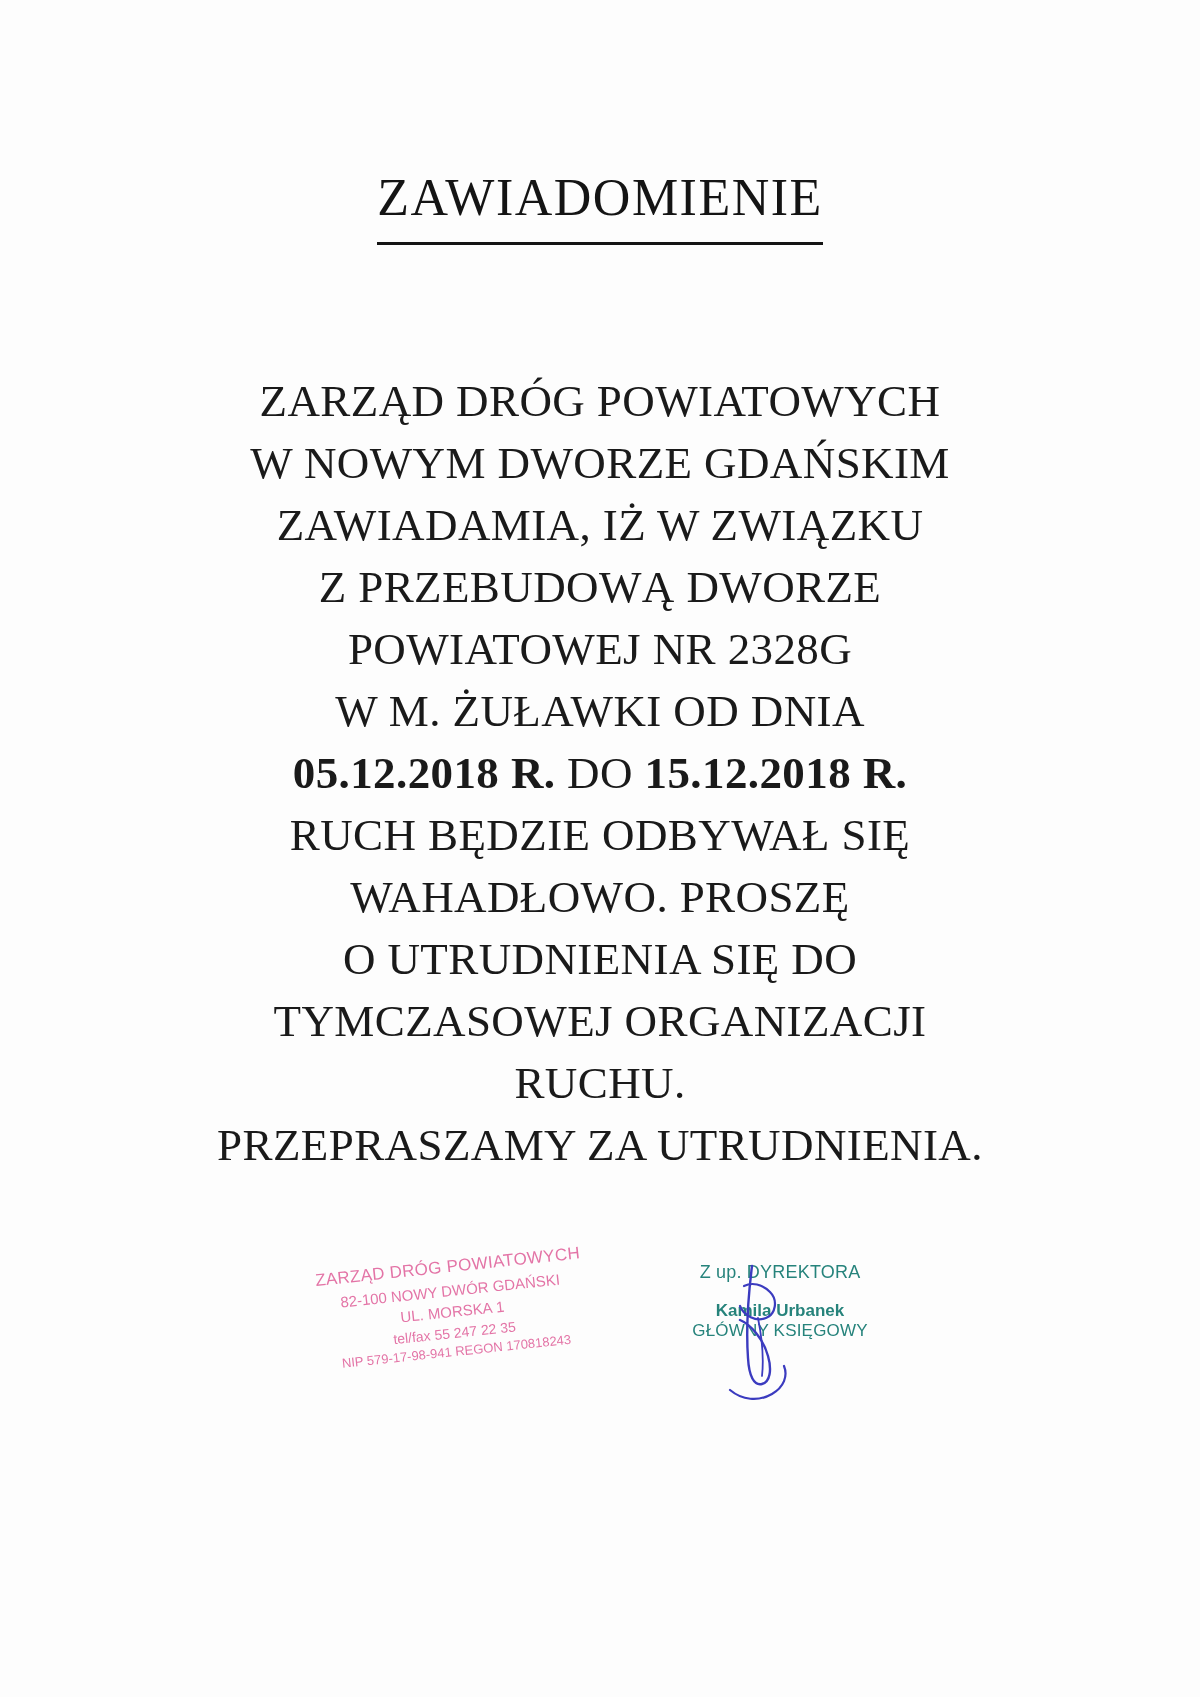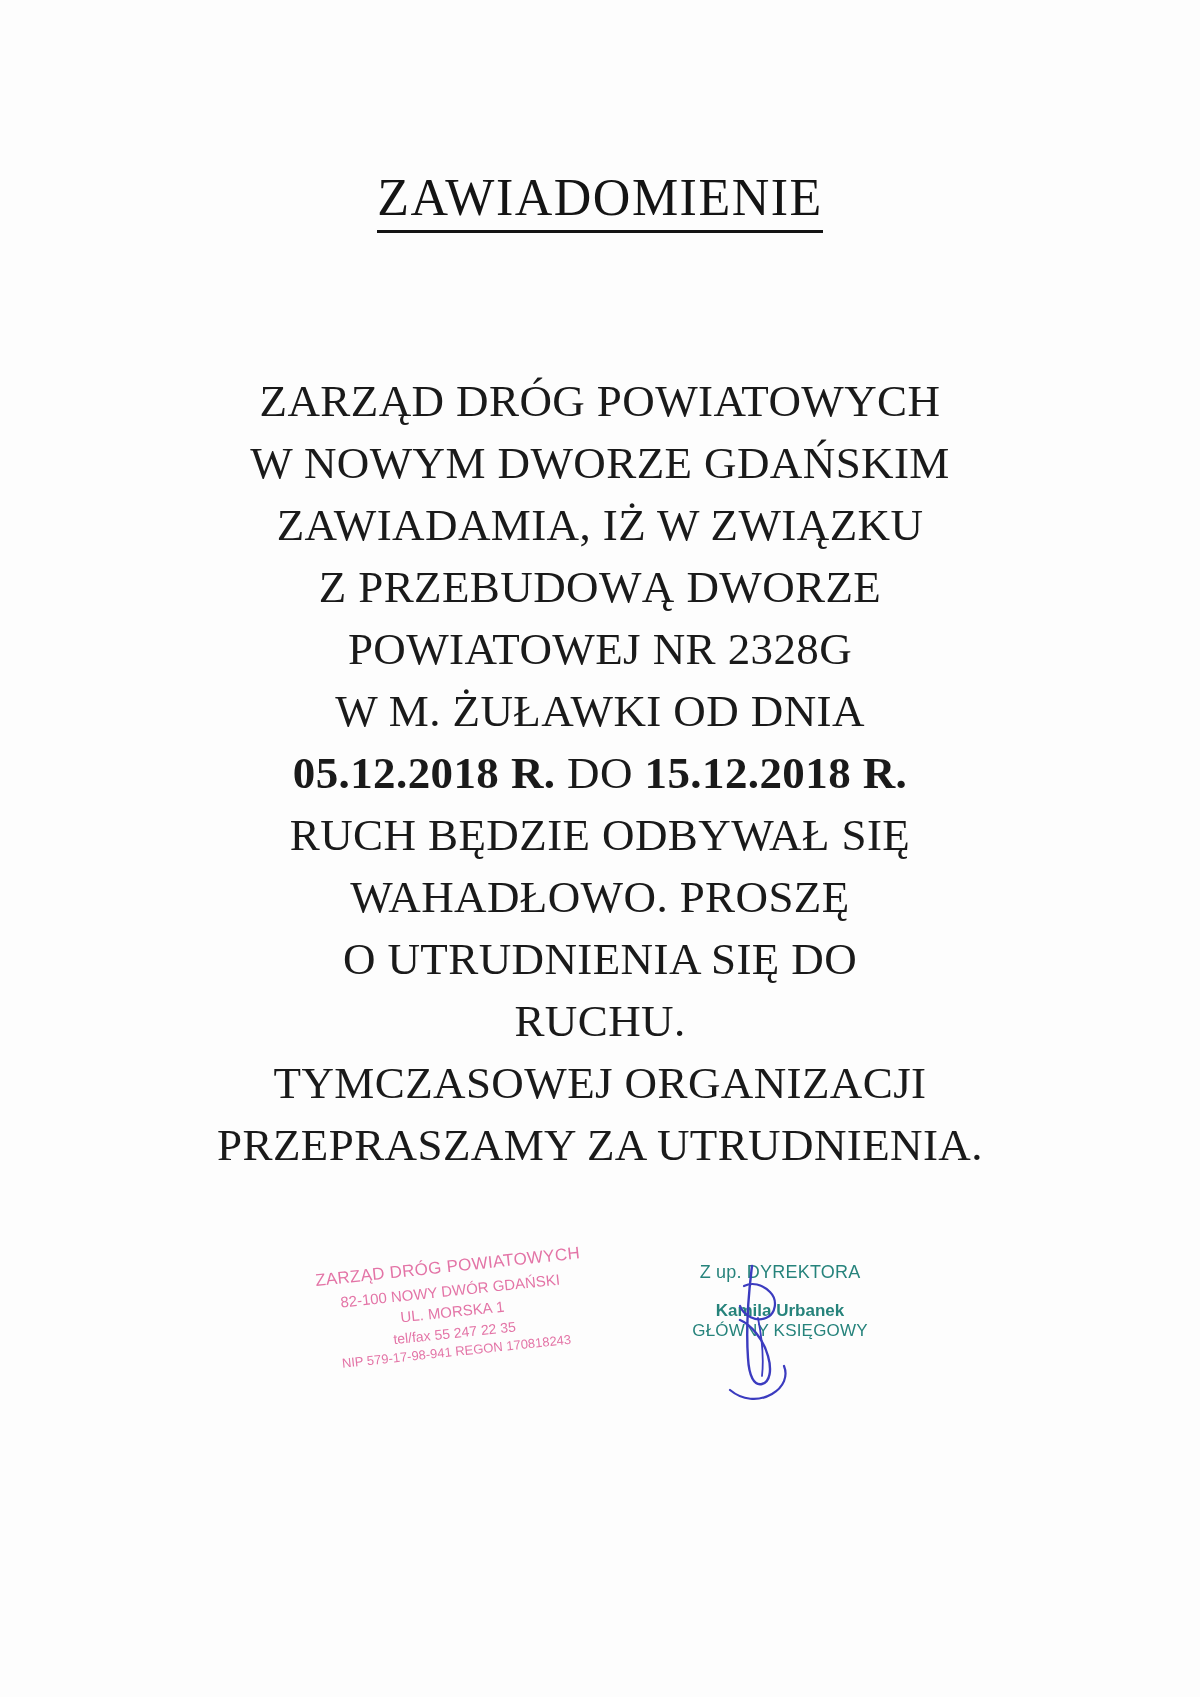--- a/index.html
+++ b/index.html
@@ -28,21 +28,21 @@
     left: 0;
     width: 1200px;
     text-align: center;
     font-size: 52px;
     letter-spacing: 1.5px;
     font-weight: 400;
     color: #141414;
   }
   .title span {
     border-bottom: 3px solid #141414;
-    padding-bottom: 4px;
+    padding-bottom: 16px;
     margin-top: 40px;
   }
 
   
   .body-block {
     position: absolute;
     top: 370px;
     left: 60px;
     width: 1080px;
     text-align: center;
@@ -120,22 +120,22 @@
     <div class="line">POWIATOWEJ NR 2328G</div>
     <div class="line">W M. ŻUŁAWKI OD DNIA</div>
     <div class="line">
       <b>05.12.2018 R.</b>
       <span>DO</span>
       <b>15.12.2018 R.</b>
     </div>
     <div class="line">RUCH BĘDZIE ODBYWAŁ SIĘ</div>
     <div class="line">WAHADŁOWO. PROSZĘ</div>
     <div class="line">O UTRUDNIENIA SIĘ DO</div>
+    <div class="line">TYMCZASOWEJ ORGANIZACJI</div>
     <div class="line">RUCHU.</div>
-    <div class="line">TYMCZASOWEJ ORGANIZACJI</div>
     <div class="line">PRZEPRASZAMY ZA UTRUDNIENIA.</div>
   </div>
 
   <div class="stamp">
     <div class="s1">ZARZĄD DRÓG POWIATOWYCH</div>
     <div class="s2">82-100 NOWY DWÓR GDAŃSKI</div>
     <div class="s3">UL. MORSKA 1</div>
     <div class="s4">tel/fax 55 247 22 35</div>
     <div class="s5">NIP 579-17-98-941 REGON 170818243</div>
   </div>

